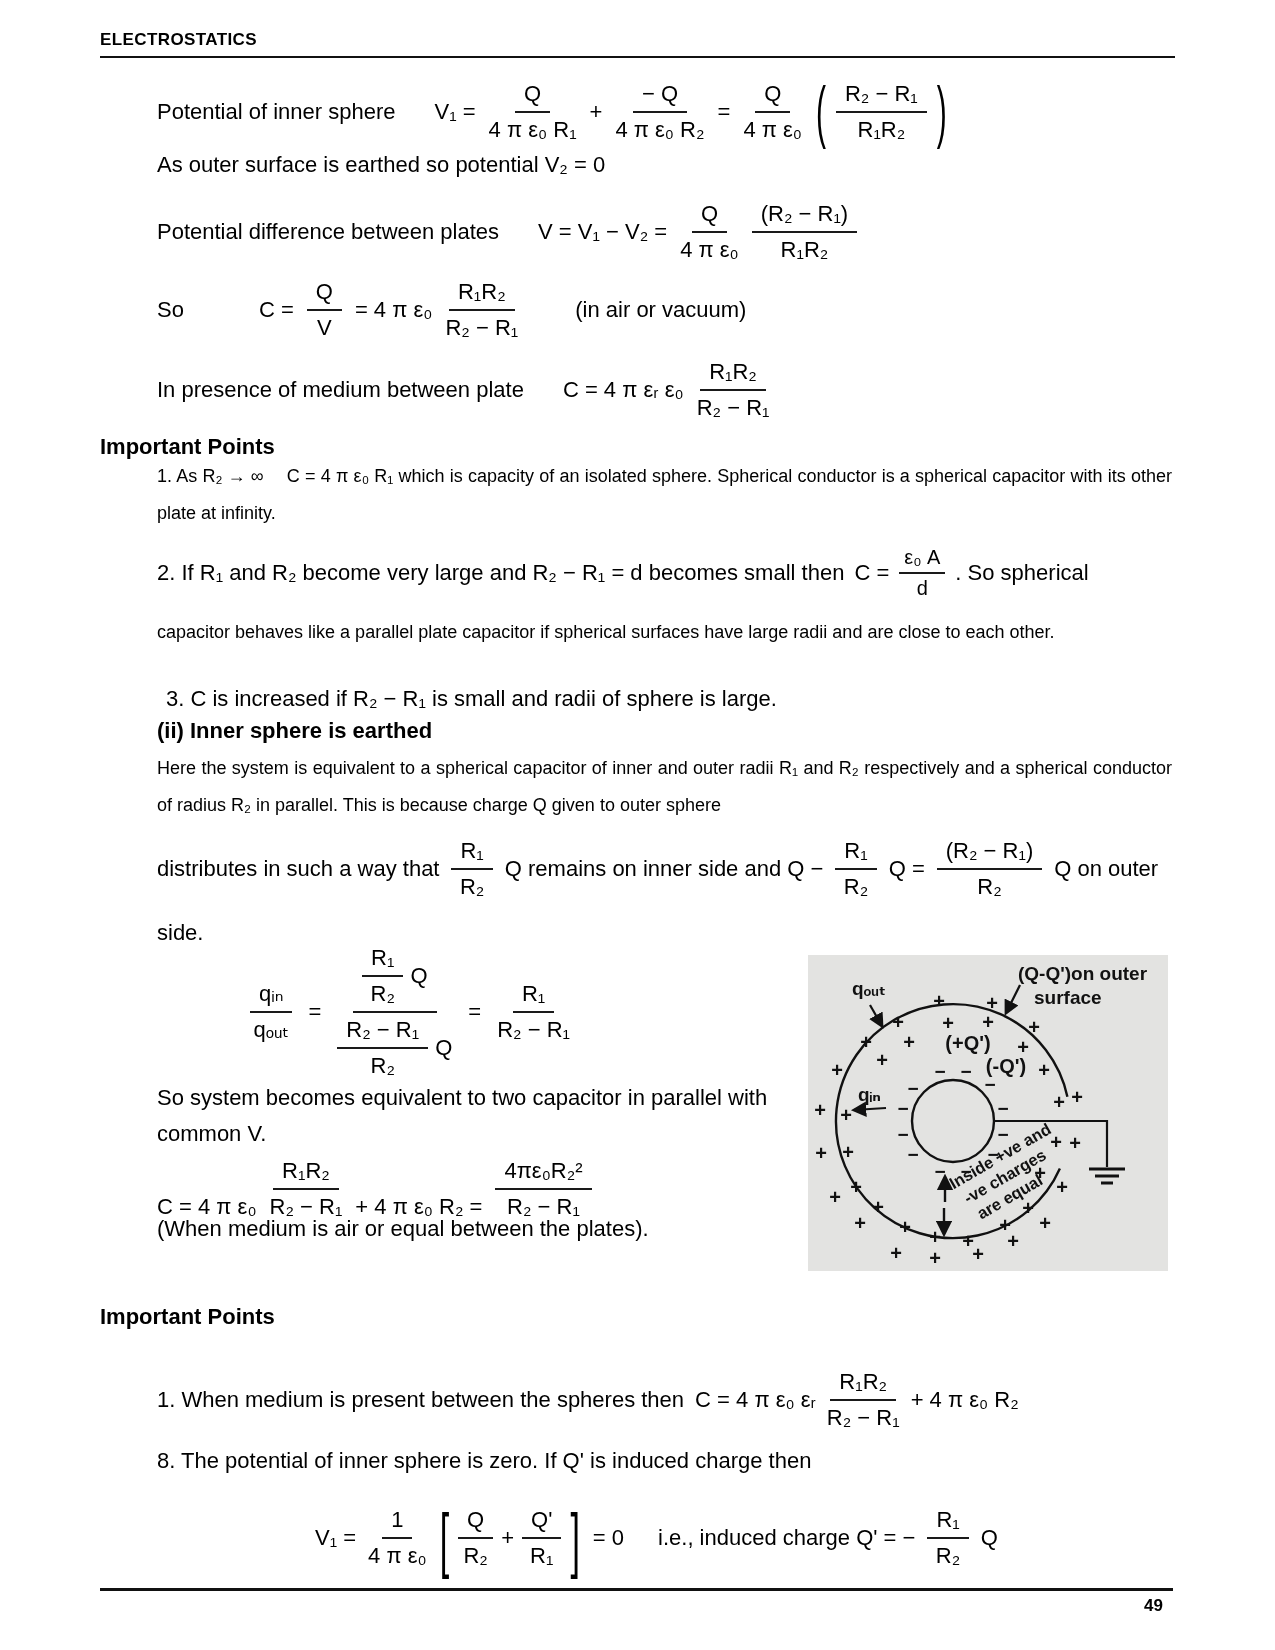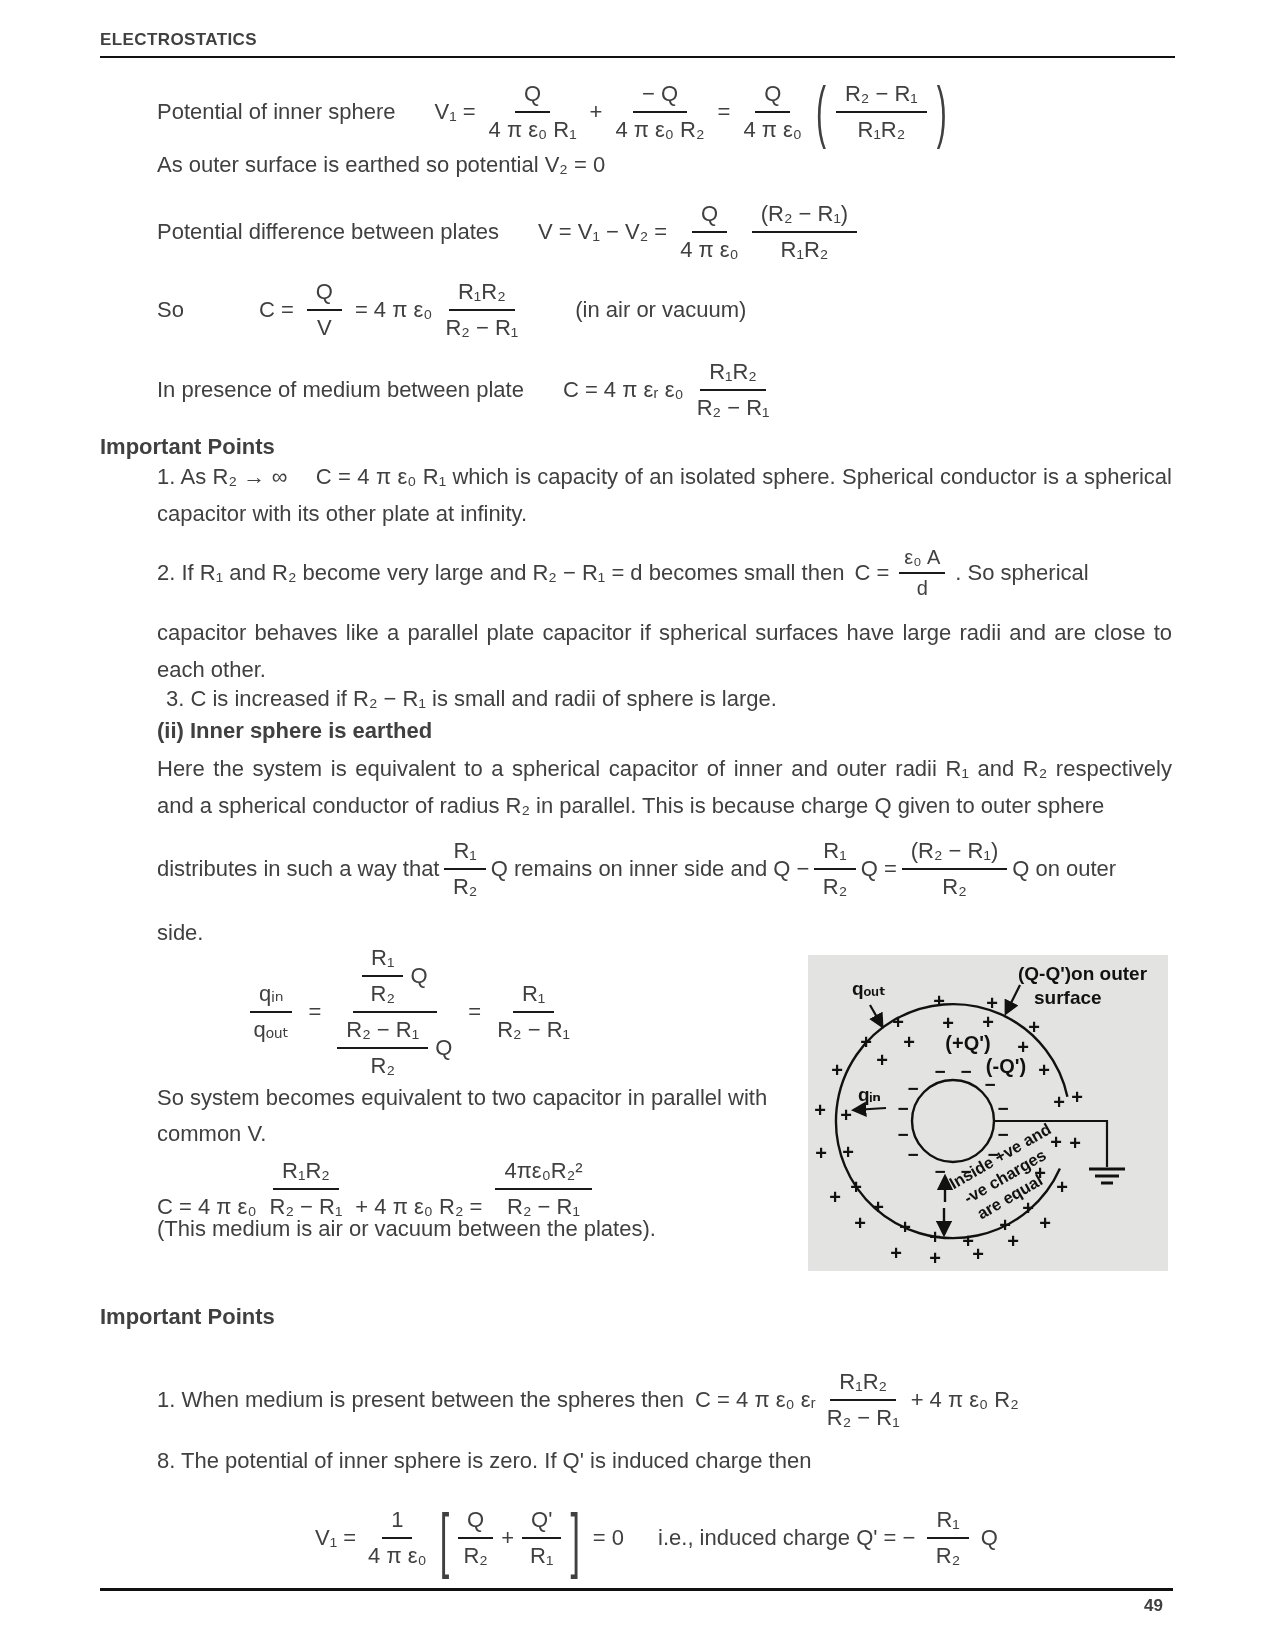--- a/index.html
+++ b/index.html
@@ -1,23 +1,23 @@
 <!DOCTYPE html>
 <html><head>
 <meta charset="utf-8">
 <style>
   html,body{margin:0;padding:0;background:#888;}
   .page{position:relative;width:1275px;height:1650px;background:#ffffff;
-        font-family:"Liberation Sans","DejaVu Sans",sans-serif;color:#404040;overflow:hidden;}
+        font-family:"Liberation Sans","DejaVu Sans",sans-serif;color:#000000;overflow:hidden;}
   .abs{position:absolute;}
   .hdr{position:absolute;top:30px;left:100px;font-size:17px;font-weight:bold;letter-spacing:.4px;}
   .rule{position:absolute;left:100px;width:1075px;border-top:2.6px solid #111;height:0;}
   .btxt{font-size:22px;}
   .bold{font-weight:bold;}
-  .para{position:absolute;left:157px;width:1015px;font-size:22px;line-height:37px;text-align:justify;}
+  .para{position:absolute;left:157px;width:1015px;font-size:18px;line-height:37px;text-align:justify;}
   .fline{position:absolute;display:flex;align-items:center;gap:13px;font-size:22px;white-space:nowrap;}
   .frac{display:inline-flex;flex-direction:column;align-items:center;}
   .frac>.num{display:flex;align-items:center;justify-content:center;gap:7px;padding:0 9px 4px;border-bottom:2px solid #1a1a1a;}
   .frac>.den{display:flex;align-items:center;justify-content:center;gap:7px;padding-top:4px;}
   .bigp{display:inline-block;transform:scaleY(2.3);font-size:30px;font-weight:400;line-height:1;margin:0 1px;}
   .bigb{display:inline-block;transform:scaleY(2.15);font-size:34px;font-weight:400;line-height:1;margin:0 1px;}
   .gap-l{margin-left:26px;}
   .note-gap{margin-left:44px;}
   .diagram{position:absolute;left:808px;top:955px;width:360px;height:316px;}
   .diagram text{font-family:"Liberation Sans","DejaVu Sans",sans-serif;font-weight:bold;fill:#111;}
@@ -108,21 +108,21 @@
       </span>
     <span>. So spherical</span>
   </div>
   <div class="para" style="top:614px;">capacitor behaves like a parallel plate capacitor if spherical surfaces have large radii and are close to each other.</div>
 
   <div class="abs btxt" style="top:686px;left:166px;">3. C is increased if R₂ − R₁ is small and radii of sphere is large.</div>
 
   <div class="abs btxt bold" style="top:718px;left:157px;">(ii) Inner sphere is earthed</div>
   <div class="para" style="top:750px;">Here the system is equivalent to a spherical capacitor of inner and outer radii R₁ and R₂ respectively and a spherical conductor of radius R₂ in parallel. This is because charge Q given to outer sphere</div>
 
-  <div class="fline" style="top:830px;left:157px;height:78px;gap:5px;">
+  <div class="fline" style="top:830px;left:157px;height:78px;gap:12px;">
     <span>distributes in such a way that</span>
     <span class="frac">
         <span class="num">R₁</span>
         <span class="den">R₂</span>
       </span>
     <span>Q remains on inner side and Q −</span>
     <span class="frac">
         <span class="num">R₁</span>
         <span class="den">R₂</span>
       </span>
@@ -173,21 +173,21 @@
         <span class="num">R₁R₂</span>
         <span class="den">R₂ − R₁</span>
       </span>
     <span>+ 4 π ε₀ R₂ =</span>
     <span class="frac">
         <span class="num">4πε₀R₂²</span>
         <span class="den">R₂ − R₁</span>
       </span>
   </div>
 
-  <div class="abs btxt" style="top:1216px;left:157px;">(This medium is air or vacuum between the plates).</div>
+  <div class="abs btxt" style="top:1216px;left:157px;">(When medium is air or equal between the plates).</div>
 
   <svg class="diagram" id="cap-svg" viewBox="0 0 360 316">
     <defs>
       <marker id="ah" viewBox="0 0 10 10" refX="8" refY="5" markerWidth="7" markerHeight="7" orient="auto-start-reverse">
         <path d="M0 0 L10 5 L0 10 z" fill="#111"></path>
       </marker>
     </defs>
     <rect x="0" y="0" width="360" height="316" fill="#e3e3e1"></rect>
 
     <path d="M 259.4 141.7 A 117 117 0 1 0 251.9 213.6" fill="none" stroke="#111" stroke-width="2.4"></path>

